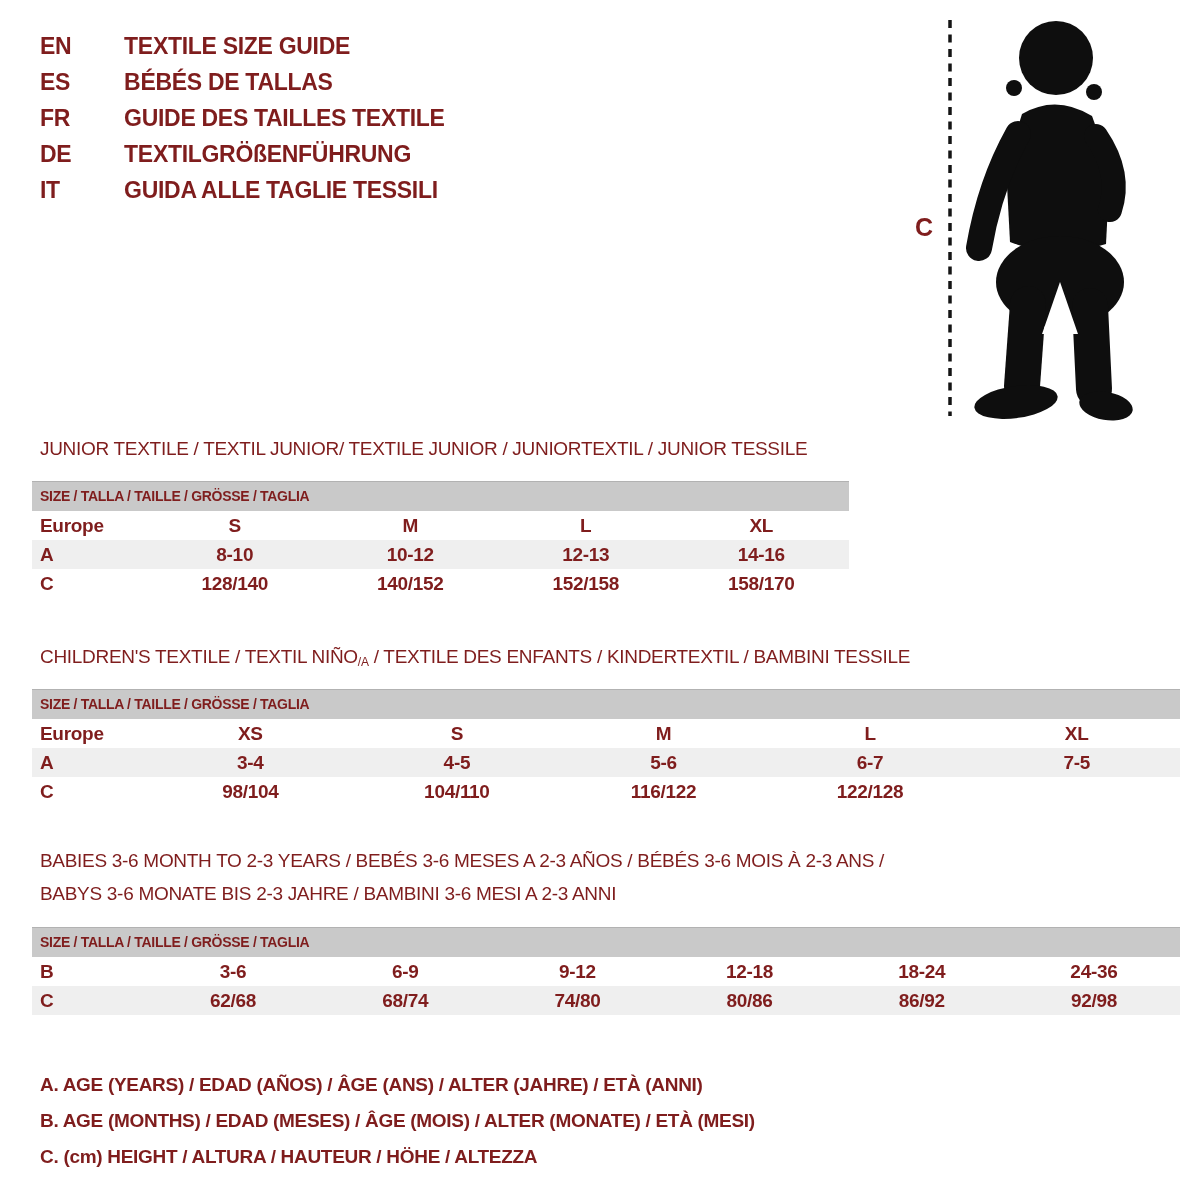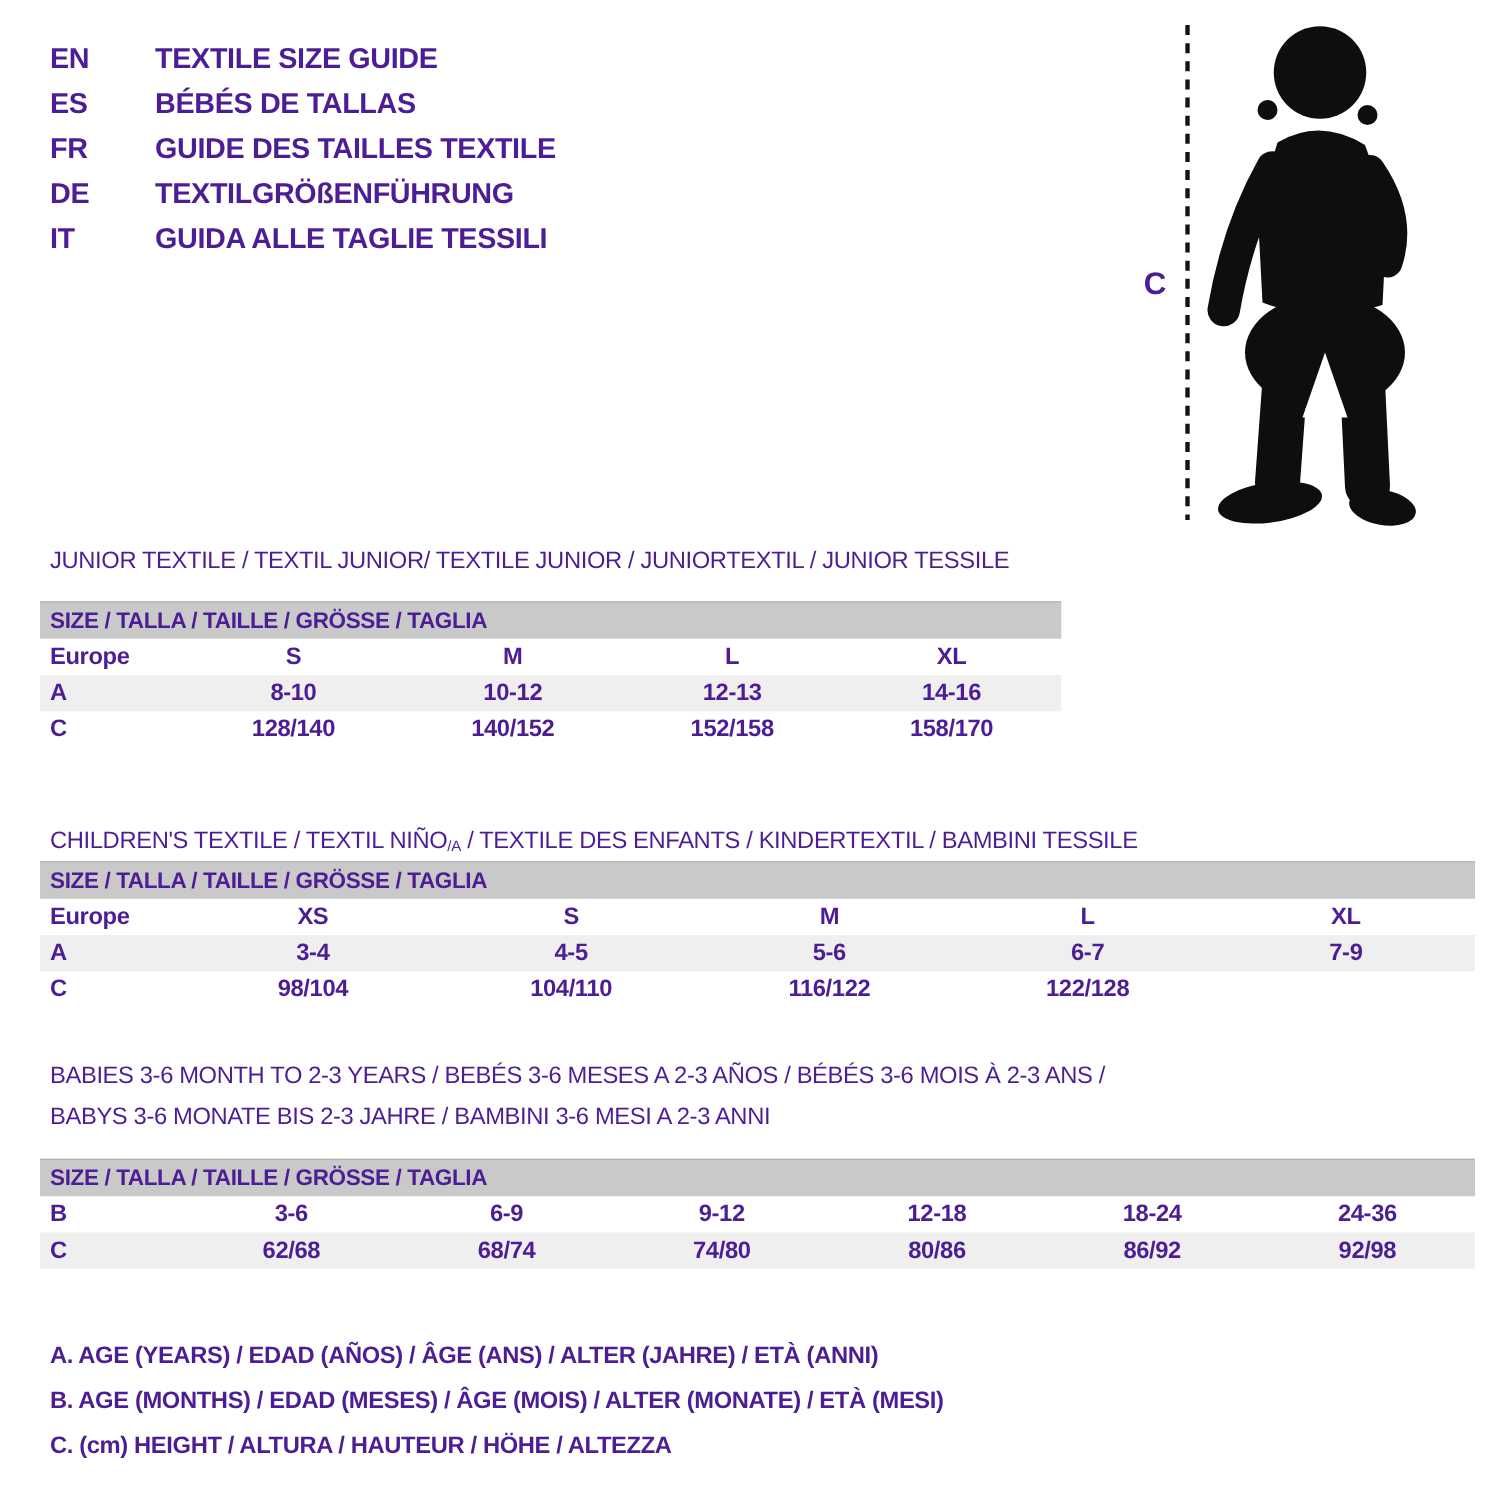--- a/index.html
+++ b/index.html
@@ -1,40 +1,40 @@
 <!DOCTYPE html>
 <html><head>
 <meta charset="utf-8">
 <style>
   html,body{margin:0;padding:0;background:#fff;}
   .page{
     position:relative;width:1200px;height:1200px;background:#ffffff;
-    font-family:"Liberation Sans",sans-serif;font-weight:bold;color:#4c1d95;
+    font-family:"Liberation Sans",sans-serif;font-weight:bold;color:#7f1d1d;
     overflow:hidden;letter-spacing:-0.3px;
   }
   
   .langs{position:absolute;left:40px;top:28px;}
   .lang-row{height:36px;line-height:36px;font-size:23px;white-space:nowrap;}
   .lang-code{display:inline-block;width:78px;}
   
   .measure-label{position:absolute;left:915px;top:213px;font-size:25px;}
   .figure-svg{position:absolute;left:910px;top:14px;}
   
   .sec-title{position:absolute;left:40px;margin:0;font-size:19px;white-space:nowrap;font-weight:normal;}
   .junior-title{top:438px;}
-  .children-title{top:646px;margin-top:16px;}
+  .children-title{top:646px;}
   .babies-title{top:844px;line-height:33px;}
   .sub{font-size:12px;vertical-align:-3px;letter-spacing:-0.2px;}
   
   .sizetable{position:absolute;left:32px;}
   .junior-table{top:481px;width:817px;}
   .children-table{top:689px;width:1148px;}
   .babies-table{top:927px;width:1148px;}
   .band{
-    height:30px;line-height:29px;background:#c9c9c9;font-size:18px;
+    height:30px;line-height:29px;background:#c9c9c9;font-size:14px;
     padding-left:8px;box-sizing:border-box;border-top:1px solid #b2b2b2;
   }
   .trow{display:grid;height:29px;line-height:29px;font-size:19px;}
   .cols-4{grid-template-columns:115px repeat(4,1fr);}
   .cols-5{grid-template-columns:115px repeat(5,1fr);}
   .cols-6{grid-template-columns:115px repeat(6,1fr);}
   .cell{text-align:center;}
   .cell.lbl{text-align:left;padding-left:8px;}
   .trow.alt{background:#efefef;}
   
@@ -126,21 +126,21 @@
       <span class="cell">M</span>
       <span class="cell">L</span>
       <span class="cell">XL</span>
     </div>
     <div class="trow cols-5 alt">
       <span class="cell lbl">A</span>
       <span class="cell">3-4</span>
       <span class="cell">4-5</span>
       <span class="cell">5-6</span>
       <span class="cell">6-7</span>
-      <span class="cell">7-9</span>
+      <span class="cell">7-5</span>
     </div>
     <div class="trow cols-5">
       <span class="cell lbl">C</span>
       <span class="cell">98/104</span>
       <span class="cell">104/110</span>
       <span class="cell">116/122</span>
       <span class="cell">122/128</span>
     </div>
   </div>
 

